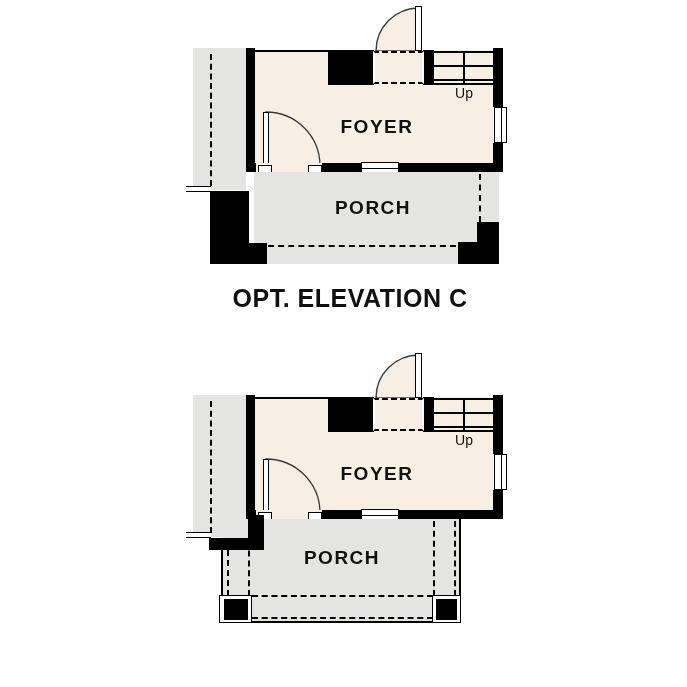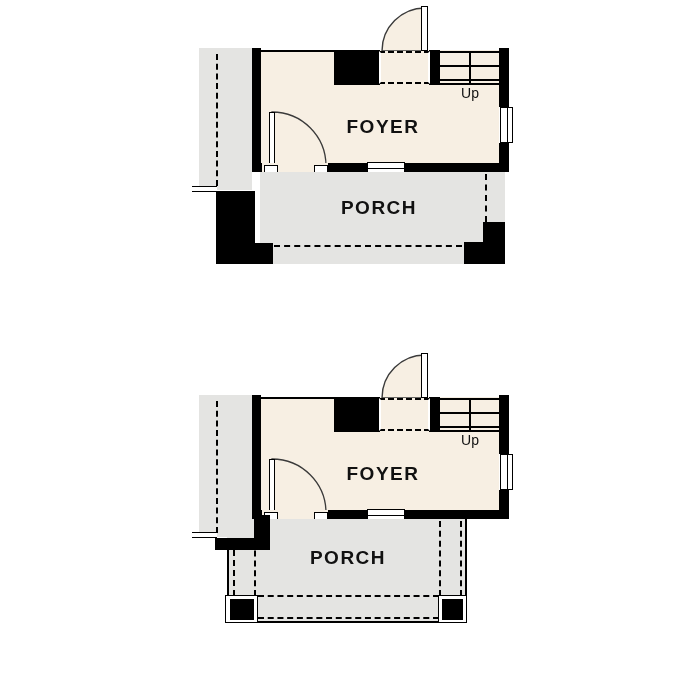--- a/index.html
+++ b/index.html
@@ -5,21 +5,21 @@
   :root{
     --wall:#000000;
     --cream:#f7efe3;
     --gray:#e4e4e2;
     --line:#2b2b2b;
     --text:#111111;
   }
   html,body{margin:0;padding:0;background:#ffffff;}
   .canvas{position:relative;width:687px;height:687px;background:#ffffff;overflow:hidden;
           font-family:"Liberation Sans", sans-serif;color:var(--text);}
-  .plan{position:absolute;left:12px;width:599px;height:340px;}
+  .plan{position:absolute;left:6px;width:599px;height:340px;}
   .a{position:absolute;box-sizing:border-box;}
   .wall{background:var(--wall);}
   .cream{background:var(--cream);}
   .gray{background:var(--gray);}
   .dash-v{border-left:2px dashed #000;width:0;}
   .dash-h{border-top:2px dashed #000;height:0;}
   .room-label{font-weight:bold;font-size:19px;letter-spacing:1.5px;text-align:center;}
   .up-label{font-size:14px;text-align:center;}
   .plan-title{font-weight:bold;font-size:25px;letter-spacing:0.5px;text-align:center;}
   .winframe{background:#ffffff;border:1.2px solid #000;}
@@ -85,20 +85,21 @@
     <div class="a gray" style="left:248px;top:172px;width:245px;height:74px;"></div>
     <div class="a gray" style="left:260px;top:246px;width:192px;height:18px;"></div>
     <div class="a dash-h" style="left:262px;top:245px;width:188px;"></div>
     <div class="a dash-v" style="left:473px;top:174px;height:48px;"></div>
     <div class="a wall" style="left:204px;top:191px;width:39px;height:73px;"></div>
     <div class="a wall" style="left:243px;top:243px;width:18px;height:21px;"></div>
     <div class="a wall" style="left:471px;top:222px;width:22px;height:42px;"></div>
     <div class="a wall" style="left:452px;top:242px;width:19px;height:22px;"></div>
     <div class="a room-label" style="left:300px;top:197px;width:134px;">PORCH</div>
 
+    <div class="a plan-title" style="left:184px;top:284px;width:320px;">OPT. ELEVATION C</div>
   </section>
 
   <section class="plan" style="top:347px;">
 
     <div class="a gray" style="left:187px;top:48px;width:53px;height:142px;"></div>
     <div class="a dash-v" style="left:204px;top:54px;height:132px;"></div>
     <div class="a" style="left:180px;top:185px;width:25px;height:6px;background:#fff;border-top:1.5px solid #000;border-bottom:1.5px solid #000;"></div>
 
     <div class="a cream" style="left:248px;top:50px;width:239px;height:113px;"></div>
     <div class="a" style="left:240px;top:50px;width:84px;height:2px;background:#000;"></div>

